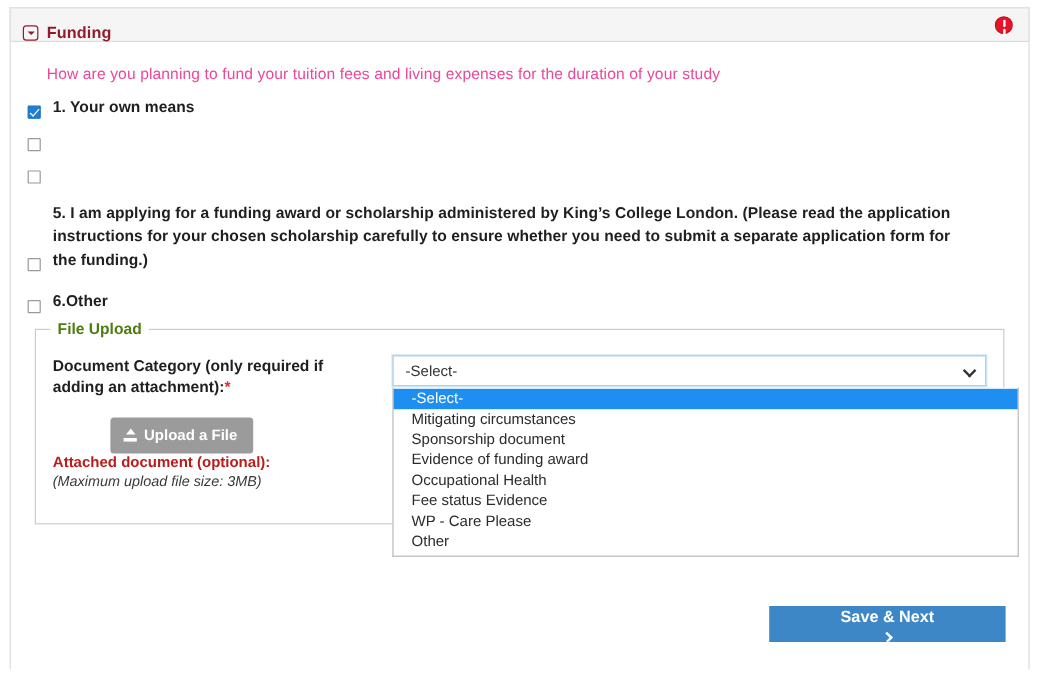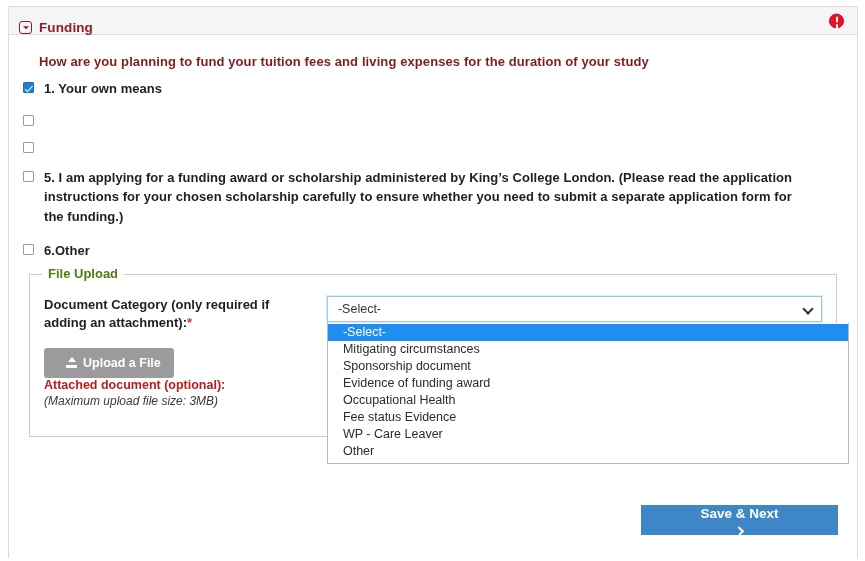--- a/index.html
+++ b/index.html
@@ -95,29 +95,29 @@
   .panel-body {
     position: absolute;
     left: 9px;
     top: 36px;
     width: 848px;
     padding: 18px 14px 0 14px;
   }
 
   .question {
     font-size: 13px;
-    font-weight: 700;
-    color: #7f1d1d;
+    font-weight: 400;
+    color: #ec4899;
     margin: 0 0 10px 16px;
     letter-spacing: 0.1px;
   }
 
   .opt-row {
     display: flex;
-    align-items: flex-start;
+    align-items: flex-end;
     margin: 0 0 13px 0;
   }
   .opt-row.tall { margin-bottom: 15px; }
 
   .cbx {
     flex: none;
     width: 11px;
     height: 11px;
     border: 1px solid #9a9a9a;
     background: #ffffff;
@@ -185,22 +185,23 @@
     display: inline-flex;
     align-items: center;
     gap: 6px;
     background: #9b9b9b;
     border: none;
     border-radius: 3px;
     color: #ffffff;
     font-size: 12.5px;
     font-weight: 700;
     font-family: "Liberation Sans", sans-serif;
-    padding: 8px 13px 8px 22px;
+    padding: 8px 13px 8px 11px;
     cursor: pointer;
+    margin-left: 48px;
   }
   .upload-glyph {
     position: relative;
     width: 11px; height: 11px;
     flex: none;
   }
   .upload-glyph::before {
     content: "";
     position: absolute;
     left: 50%; top: 0;
@@ -378,21 +379,21 @@
             <span class="chev"></span>
           </div>
 
           <div class="option-list">
             <div class="option sel">-Select-</div>
             <div class="option">Mitigating circumstances</div>
             <div class="option">Sponsorship document</div>
             <div class="option">Evidence of funding award</div>
             <div class="option">Occupational Health</div>
             <div class="option">Fee status Evidence</div>
-            <div class="option">WP - Care Leaver</div>
+            <div class="option">WP - Care Please</div>
             <div class="option">Other</div>
           </div>
         </div>
 
       </div>
     </div>
 
   </div>
 
   <button class="save-btn">

